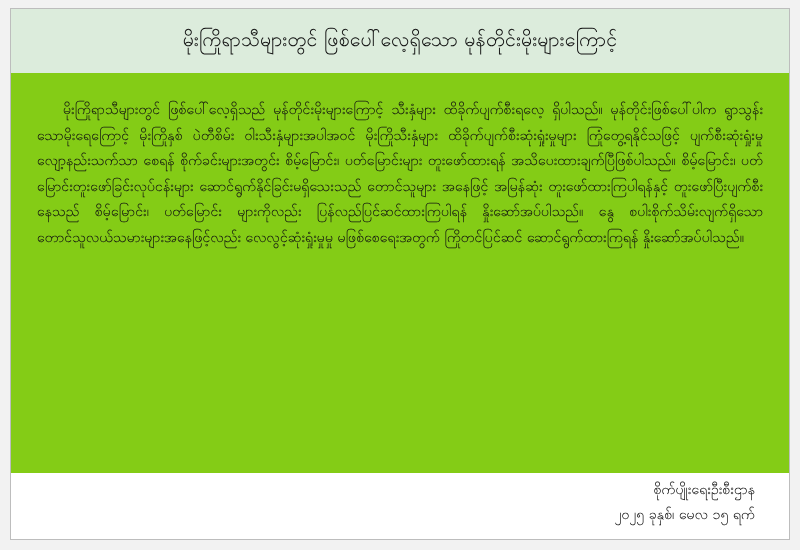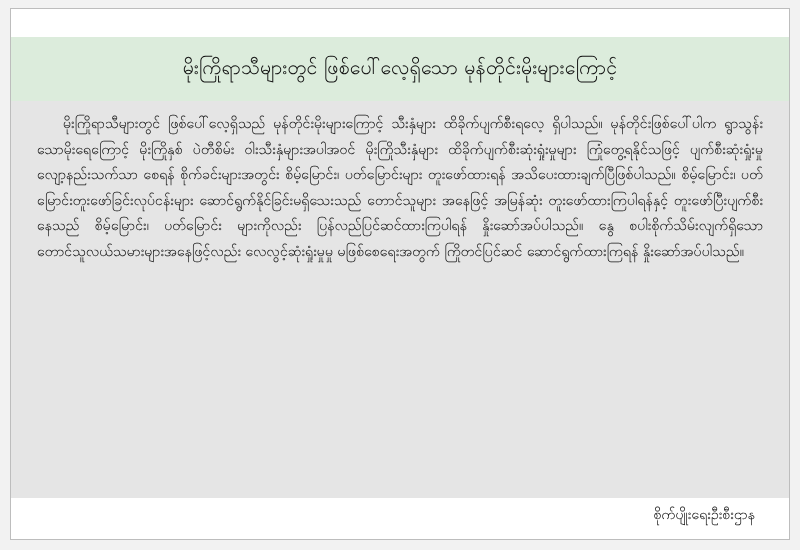--- a/index.html
+++ b/index.html
@@ -29,34 +29,33 @@
     border: 1px solid #bdbdbd;
     box-sizing: border-box;
     overflow: hidden;
     display: flex;
     flex-direction: column;
   }
   .headline {
     background: #dcecdc;
     padding: 14px 18px 16px 18px;
     box-sizing: border-box;
-    margin-top: 28px;
   }
   .headline-line {
     text-align: center;
     color: #101010;
     font-size: 19.5px;
     line-height: 34px;
     letter-spacing: 0.2px;
     white-space: nowrap;
   }
   .body-area {
     flex: 1;
-    background: #e5e5e5;
-    padding: 10px 26px 6px 26px;
+    background: #84cc16;
+    padding: 24px 26px 6px 26px;
     box-sizing: border-box;
   }
   .para {
     color: #111111;
     font-size: 14.2px;
     line-height: 25.5px;
     text-align: justify;
     text-justify: inter-word;
     margin: 0;
   }
@@ -85,16 +84,17 @@
     <div class="headline">
       <div class="headline-line">မိုးကြိုရာသီများတွင် ဖြစ်ပေါ်လေ့ရှိသော မုန်တိုင်းမိုးများကြောင့်</div>
     </div>
 
     <div class="body-area">
       <p class="para"><span class="indent"></span><span>မိုးကြိုရာသီများတွင် ဖြစ်ပေါ်လေ့ရှိသည် မုန်တိုင်းမိုးများကြောင့် သီးနှံများ ထိခိုက်ပျက်စီးရလေ့ ရှိပါသည်။ မုန်တိုင်းဖြစ်ပေါ်ပါက ရွာသွန်းသောမိုးရေကြောင့် မိုးကြိုနှစ် ပဲတီစိမ်း ဝါးသီးနှံများအပါအဝင် မိုးကြိုသီးနှံများ ထိခိုက်ပျက်စီးဆုံးရှုံးမှုများ ကြုံတွေ့ရနိုင်သဖြင့် ပျက်စီးဆုံးရှုံးမှု လျော့နည်းသက်သာ စေရန် စိုက်ခင်းများအတွင်း စိမ့်မြောင်း၊ ပတ်မြောင်းများ တူးဖော်ထားရန် အသိပေးထားချက်ပြီဖြစ်ပါသည်။ စိမ့်မြောင်း၊ ပတ်မြောင်းတူးဖော်ခြင်းလုပ်ငန်းများ ဆောင်ရွက်နိုင်ခြင်းမရှိသေးသည် တောင်သူများ အနေဖြင့် အမြန်ဆုံး တူးဖော်ထားကြပါရန်နှင့် တူးဖော်ပြီးပျက်စီးနေသည် စိမ့်မြောင်း၊ ပတ်မြောင်း များကိုလည်း ပြန်လည်ပြင်ဆင်ထားကြပါရန် နှိုးဆော်အပ်ပါသည်။ နွေ စပါးစိုက်သိမ်းလျက်ရှိသော တောင်သူလယ်သမားများအနေဖြင့်လည်း လေလွင့်ဆုံးရှုံးမှုမှု မဖြစ်စေရေးအတွက် ကြိုတင်ပြင်ဆင် ဆောင်ရွက်ထားကြရန် နှိုးဆော်အပ်ပါသည်။</span></p>
     </div>
 
     <div class="signature">
       <div class="sig-line">စိုက်ပျိုးရေးဦးစီးဌာန</div>
+      <div class="sig-line">၂၀၂၅ ခုနှစ်၊ မေလ ၁၅ ရက်</div>
     </div>
 
   </div>
 </div>
 
 </body></html>

